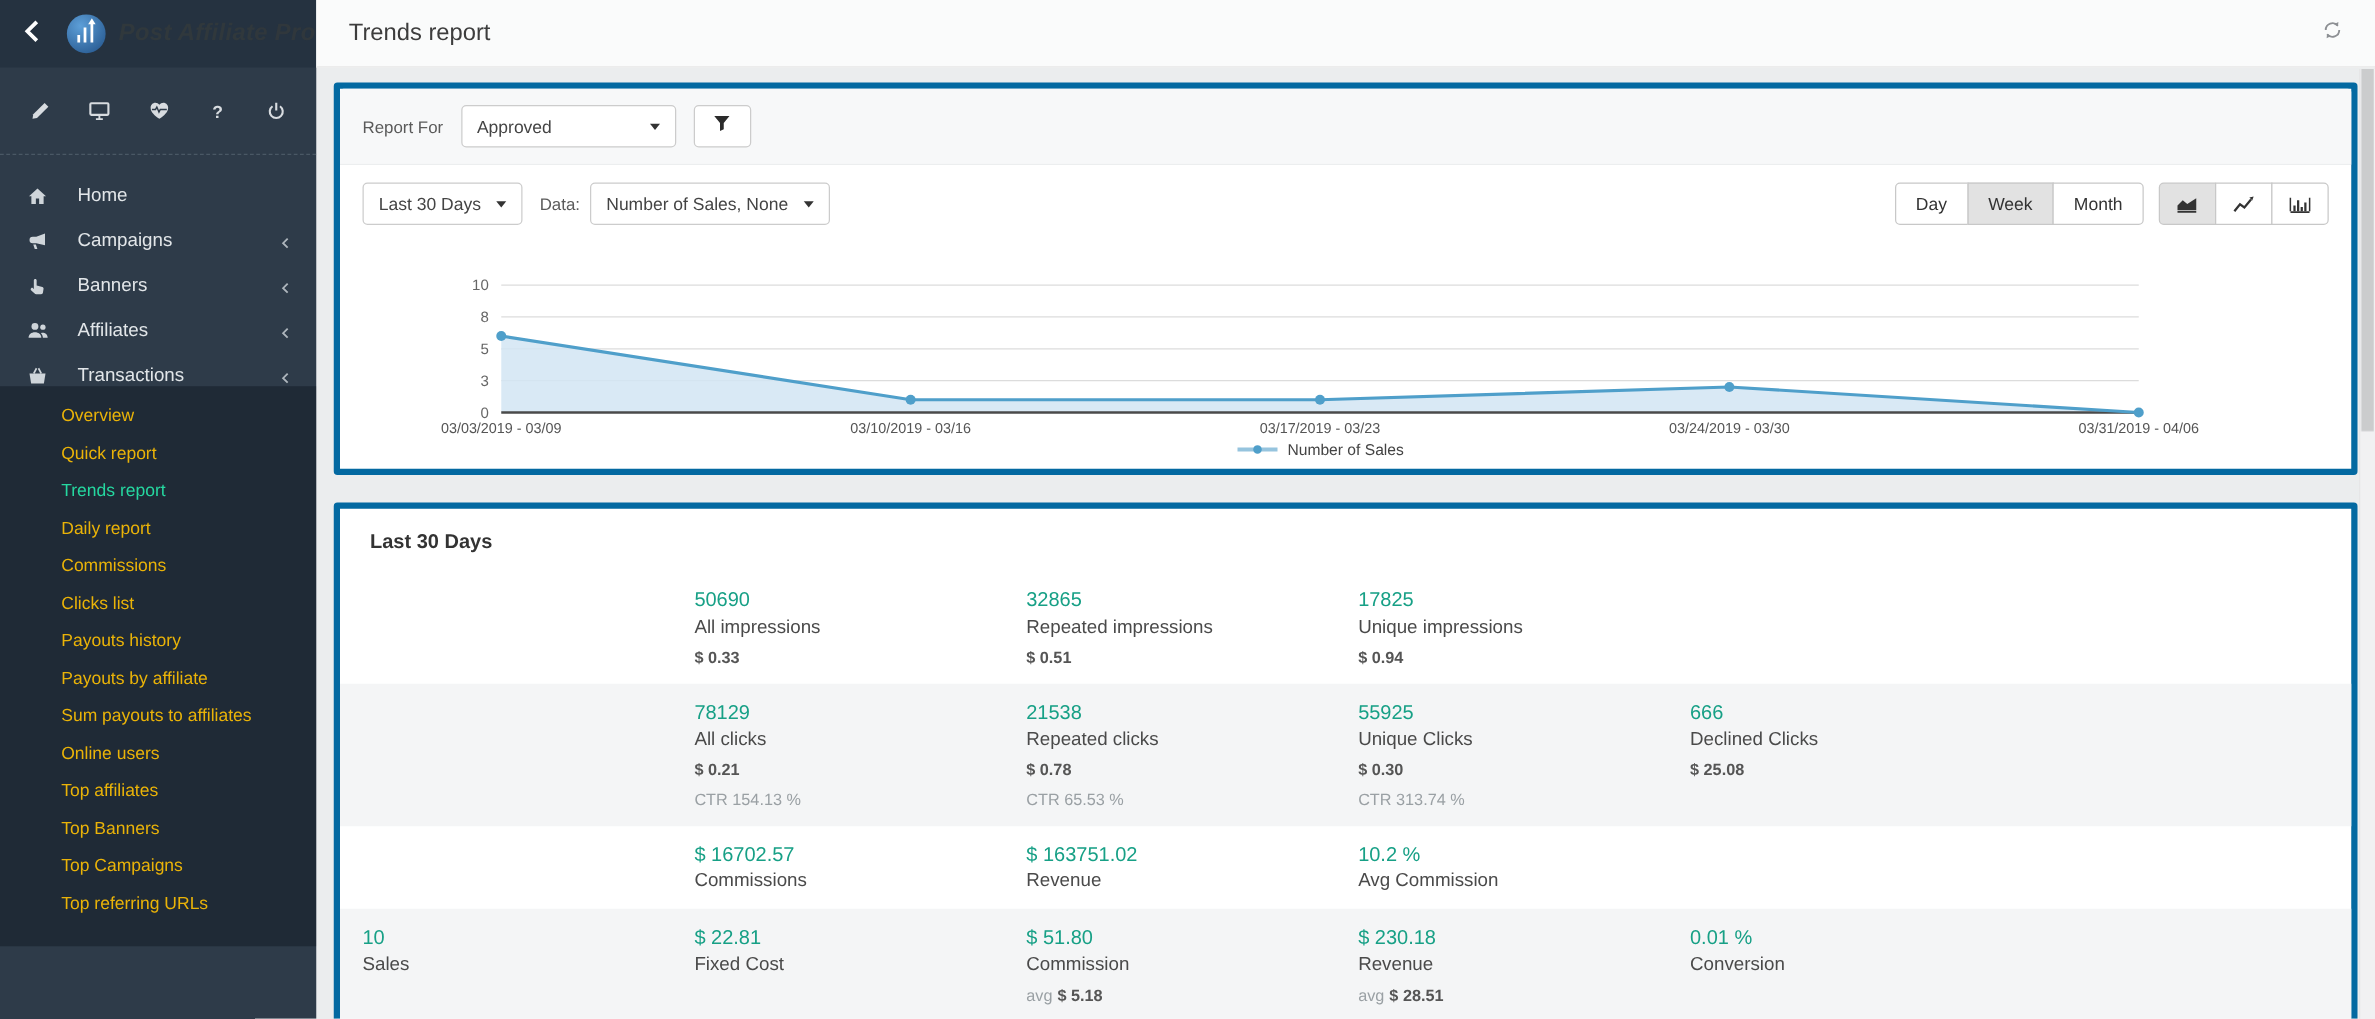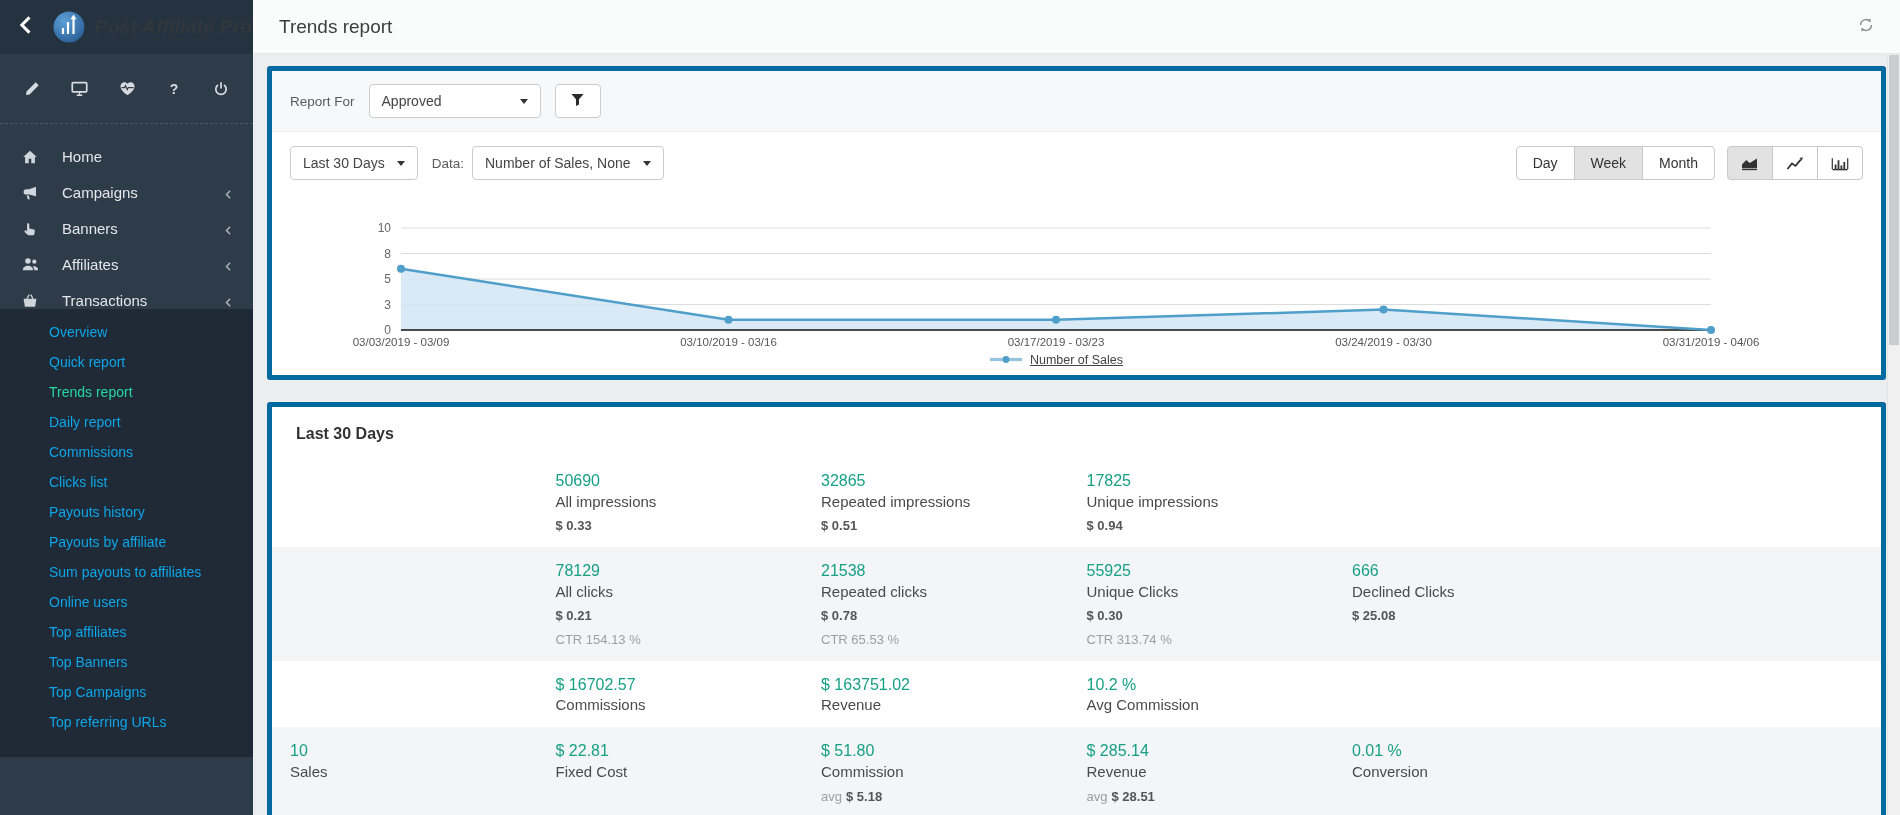--- a/index.html
+++ b/index.html
@@ -16,21 +16,21 @@
   .sb-logo { width:34px; height:34px; margin-right:9px; }
   .sb-logo-text { font-size:19px; font-weight:bold; font-style:italic; color:#343a3b; opacity:.75; letter-spacing:.3px; white-space:nowrap; }
   .sb-tools { height:70px; display:flex; align-items:center; padding:0 24px; justify-content:space-between; border-bottom:1px dashed #4a5865; }
   .sb-tool { color:#d8dce0; display:flex; align-items:center; cursor:pointer; }
   .sb-nav { padding-top:5px; }
   .nav-item { height:36px; display:flex; align-items:flex-end; padding:0 18px 0 22px; font-size:15px; color:#e2e6e9; cursor:pointer; }
   .nav-icon { width:26px; margin-right:14px; display:flex; align-items:center; color:#cfd5da; }
   .nav-label { flex:1; }
   .nav-chevron { color:#aeb6bd; display:flex; align-items:center; }
   .submenu { background:#1f2a36; padding:8px 0 20px 0; }
-  .sub-item { height:30px; display:flex; align-items:center; padding-left:49px; font-size:14px; color:#0ea5e9; cursor:pointer; }
+  .sub-item { height:30px; display:flex; align-items:center; padding-left:49px; font-size:14px; color:#eab308; cursor:pointer; }
   .sub-item.active { color:#25d8a0; }
   
   .main { flex:1; display:flex; flex-direction:column; height:815px; }
   .topbar { height:54px; background:#fafbfb; border-bottom:1px solid #e7e7e7; display:flex; align-items:center; padding:0 26px; flex-shrink:0; }
   .page-title { font-size:19px; color:#3d3d3d; }
   .refresh-btn { margin-left:auto; color:#8d9094; cursor:pointer; display:flex; align-items:center; }
   .content { flex:1; padding:12px 14px; overflow:hidden; }
   .card { background:#fff; border:5px solid #0369a1; border-radius:3px; }
   .chart-card { margin-bottom:22px; }
   
@@ -46,21 +46,21 @@
   .btn-group { display:inline-flex; }
   .btn-group .gbtn { height:34px; padding:0 16px; background:#fff; border:1px solid #c8c8c8; font-size:14px; color:#333; display:flex; align-items:center; justify-content:center; margin-left:-1px; cursor:pointer; font-family:"Liberation Sans",sans-serif; }
   .btn-group .gbtn:first-child { border-radius:4px 0 0 4px; margin-left:0; }
   .btn-group .gbtn:last-child { border-radius:0 4px 4px 0; }
   .btn-group .gbtn.active { background:#e2e2e2; }
   .btn-group .gbtn.iconb { width:46px; padding:0; }
   
   .chart-block { padding:26px 0 8px 0; }
   .chart-block svg.plot { display:block; margin-left:69px; }
   .legend { width:1430px; margin-left:69px; text-align:center; margin-top:1px; font-size:12.5px; color:#444; }
-  .legend-inner { display:inline-flex; align-items:center; gap:7px;text-decoration:underline; }
+  .legend-inner { display:inline-flex; align-items:center; gap:7px; }
   
   .stats-card { padding-top:18px; min-height:430px; }
   .stats-title { font-size:16px; font-weight:bold; color:#333; padding:0 24px; margin-bottom:14px; }
   .stat-row { display:grid; grid-template-columns:repeat(6,1fr); padding:14px 8px; }
   .stat-row.shaded { background:#f4f5f6; }
   .stat-cell { padding:0 10px; }
   .stat-value { font-size:16px; font-weight:normal; color:#17a086; line-height:1.3; }
   .stat-label { font-size:15px; color:#4a4a4a; margin-top:1px; }
   .stat-money { font-size:13px; font-weight:bold; color:#555; margin-top:8px; }
   .stat-ctr { font-size:13px; color:#9aa0a4; margin-top:9px; }
@@ -425,21 +425,21 @@
             <div class="stat-cell" style="grid-column: 2;">
               <div class="stat-value">$ 22.81</div>
               <div class="stat-label">Fixed Cost</div>
             </div>
             <div class="stat-cell" style="grid-column: 3;">
               <div class="stat-value">$ 51.80</div>
               <div class="stat-label">Commission</div>
               <div class="stat-avg"><span class="avg-word">avg</span><span class="avg-val">$ 5.18</span></div>
             </div>
             <div class="stat-cell" style="grid-column: 4;">
-              <div class="stat-value">$ 285.14</div>
+              <div class="stat-value">$ 230.18</div>
               <div class="stat-label">Revenue</div>
               <div class="stat-avg"><span class="avg-word">avg</span><span class="avg-val">$ 28.51</span></div>
             </div>
             <div class="stat-cell" style="grid-column: 5;">
               <div class="stat-value">0.01 %</div>
               <div class="stat-label">Conversion</div>
             </div>
           </div>
         </div>
     </section>

